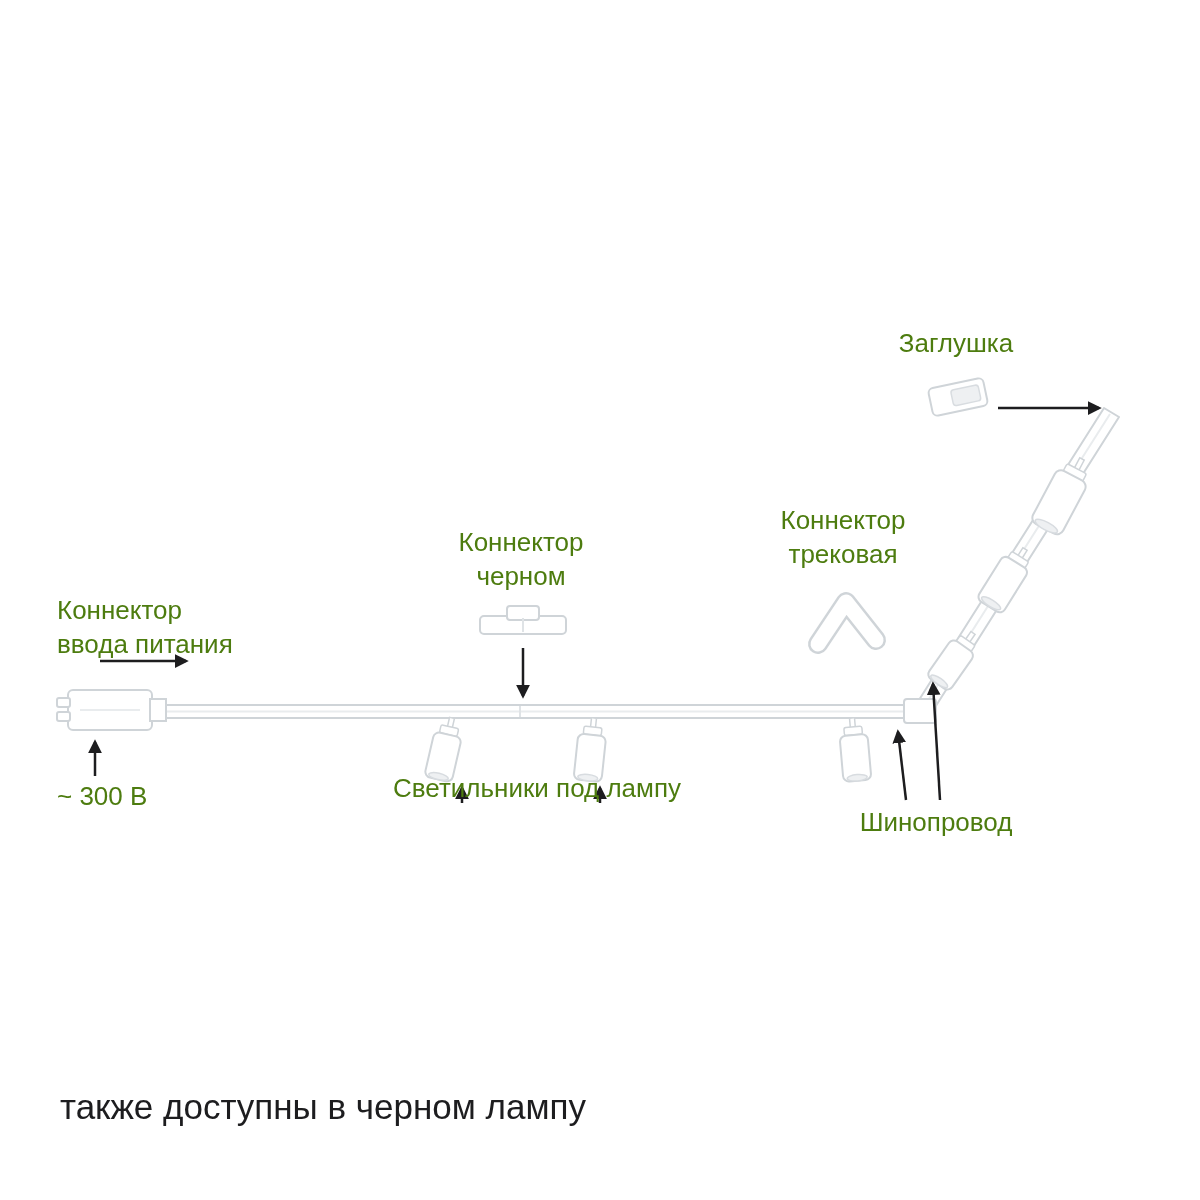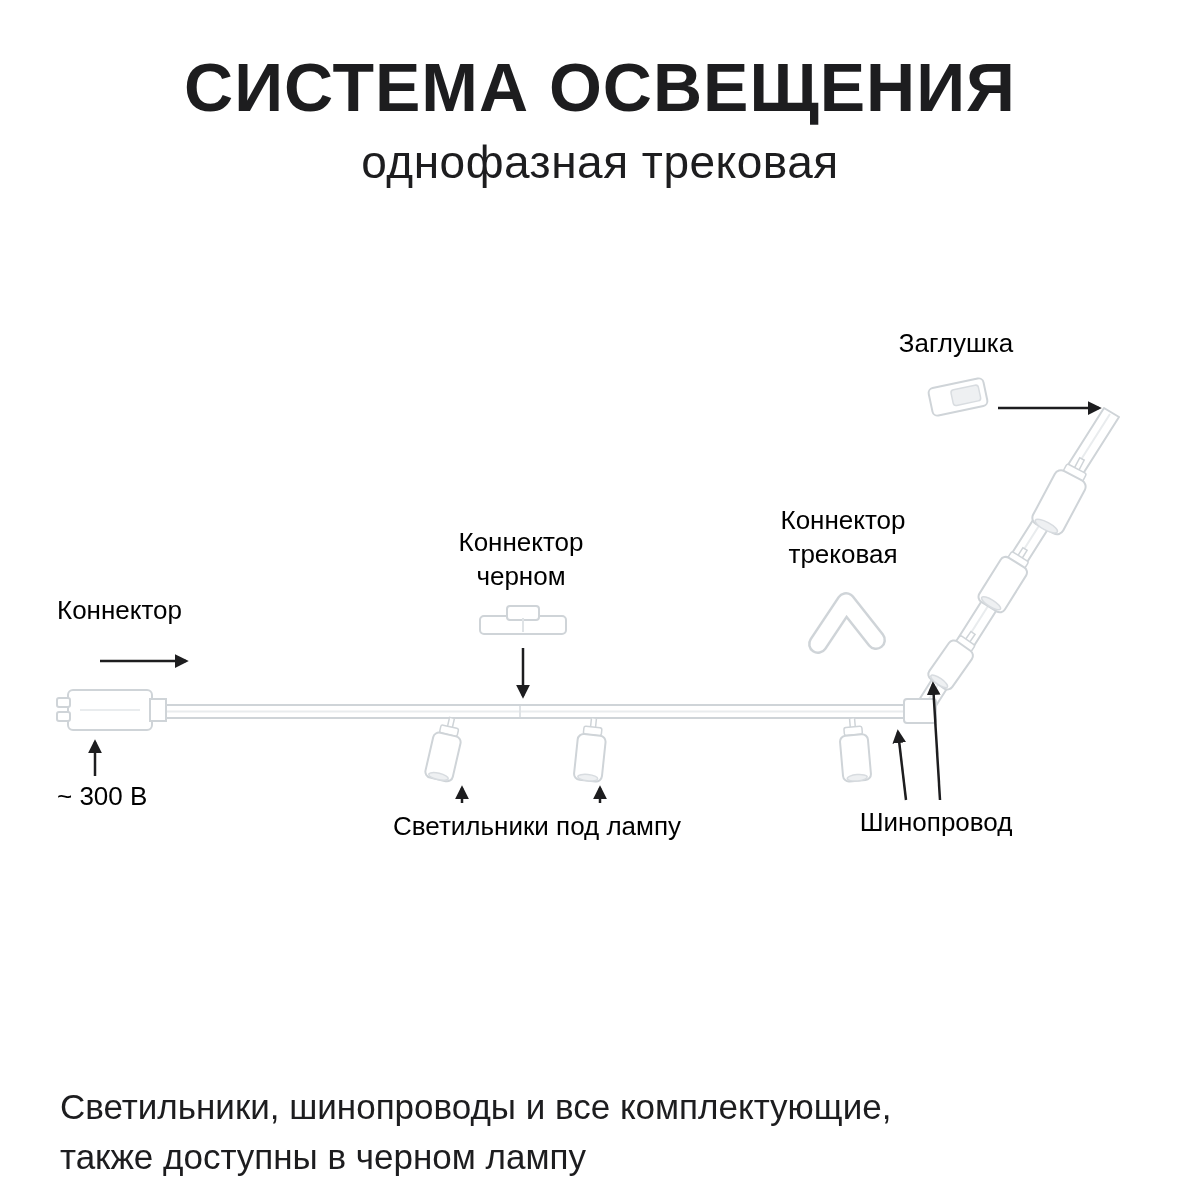--- a/index.html
+++ b/index.html
@@ -4,33 +4,29 @@
 <style>
   :root{ --bg:#ffffff; --ink:#1d1d1f; --line:#cfd4d8; --lens:#eef0f2; }
   *{box-sizing:border-box;}
   html,body{margin:0;padding:0;background:#fff;}
   .page{position:relative;width:1200px;height:1200px;background:var(--bg,#fff);
         font-family:"Liberation Sans",sans-serif;color:var(--ink,#1d1d1f);overflow:hidden;}
   .header{position:absolute;top:52px;left:0;width:100%;text-align:center;}
   .title{font-size:68px;font-weight:800;letter-spacing:1px;margin:0;line-height:1.05;}
   .subtitle{font-size:46px;font-weight:500;margin-top:12px;letter-spacing:.5px;}
   svg.canvas{position:absolute;left:0;top:0;}
-  .lbl{position:absolute;font-size:26px;font-weight:500;line-height:1.3;color:#000000;white-space:nowrap;}
+  .lbl{position:absolute;font-size:26px;font-weight:500;line-height:1.3;color:#4d7c0f;white-space:nowrap;}
   .lbl.center{transform:translateX(-50%);text-align:center;}
   .footer{position:absolute;left:60px;top:1082px;font-size:35px;font-weight:500;line-height:1.42;color:var(--ink,#1d1d1f);}
 </style>
 </head>
 <body>
 
 <div class="page">
 
-  <div class="header">
-    <h1 class="title">СИСТЕМА ОСВЕЩЕНИЯ</h1>
-    <div class="subtitle">однофазная трековая</div>
-  </div>
 
   <svg class="canvas" width="1200" height="1200" viewBox="0 0 1200 1200">
     <defs>
       <marker id="ah" viewBox="0 0 10 10" refX="8" refY="5" markerWidth="5.5" markerHeight="5.5" orient="auto-start-reverse">
         <path d="M0,0 L10,5 L0,10 z" fill="#1d1d1f"></path>
       </marker>
     </defs>
 
     <g>
       <rect x="163" y="705" width="758" height="13" rx="2" fill="#fff" stroke="var(--line,#cfd4d8)" stroke-width="2"></rect>
@@ -126,26 +122,26 @@
     <div>трековая</div>
   </div>
 
   <div class="lbl center" style="left:521px;top:526px">
     <div>Коннектор</div>
     <div>черном</div>
   </div>
 
   <div class="lbl" style="left:57px;top:594px">
     <div>Коннектор</div>
+    <div>ввода питания</div>
   </div>
 
   <div class="lbl" style="left:57px;top:780px">~ 300 В</div>
 
-  <div class="lbl center" style="left:537px;top:810px">Светильники под лампу</div>
+  <div class="lbl center" style="left:537px;top:772px">Светильники под лампу</div>
 
   <div class="lbl center" style="left:936px;top:806px">Шинопровод</div>
 
   <div class="footer">
-    <div>Светильники, шинопроводы и все комплектующие,</div>
     <div>также доступны в черном лампу</div>
   </div>
 
 </div>
 
 </body></html>

